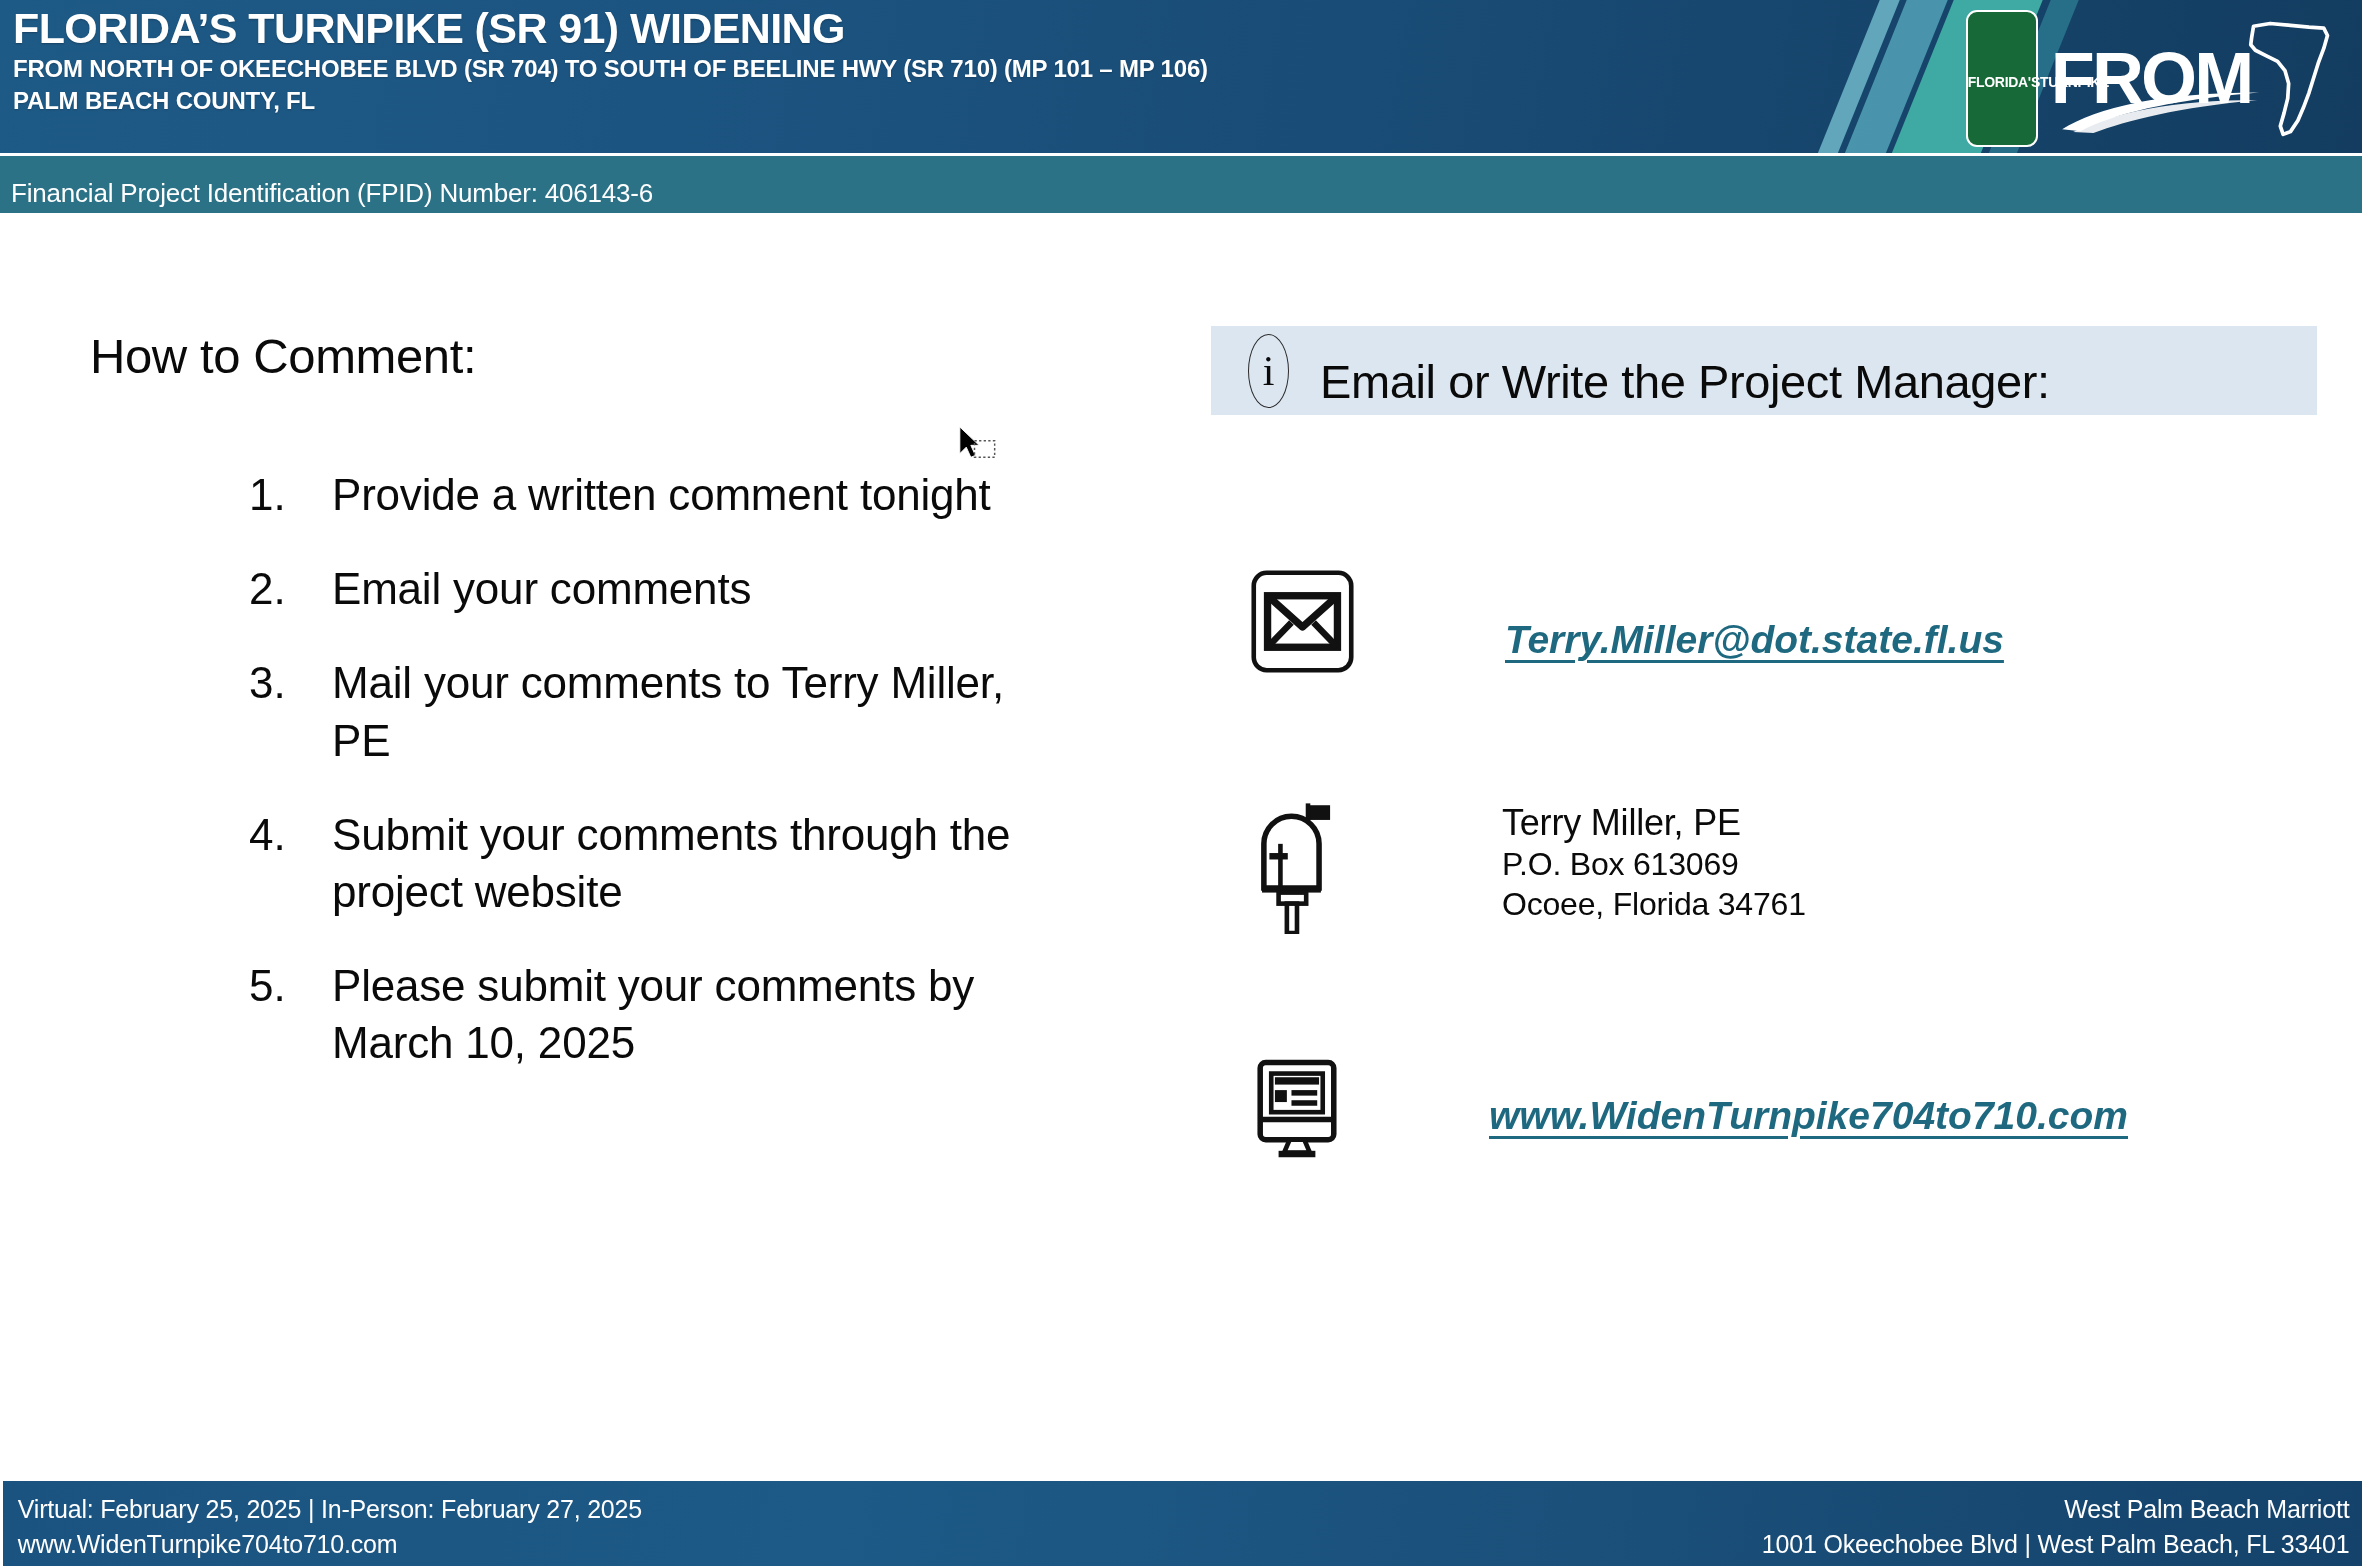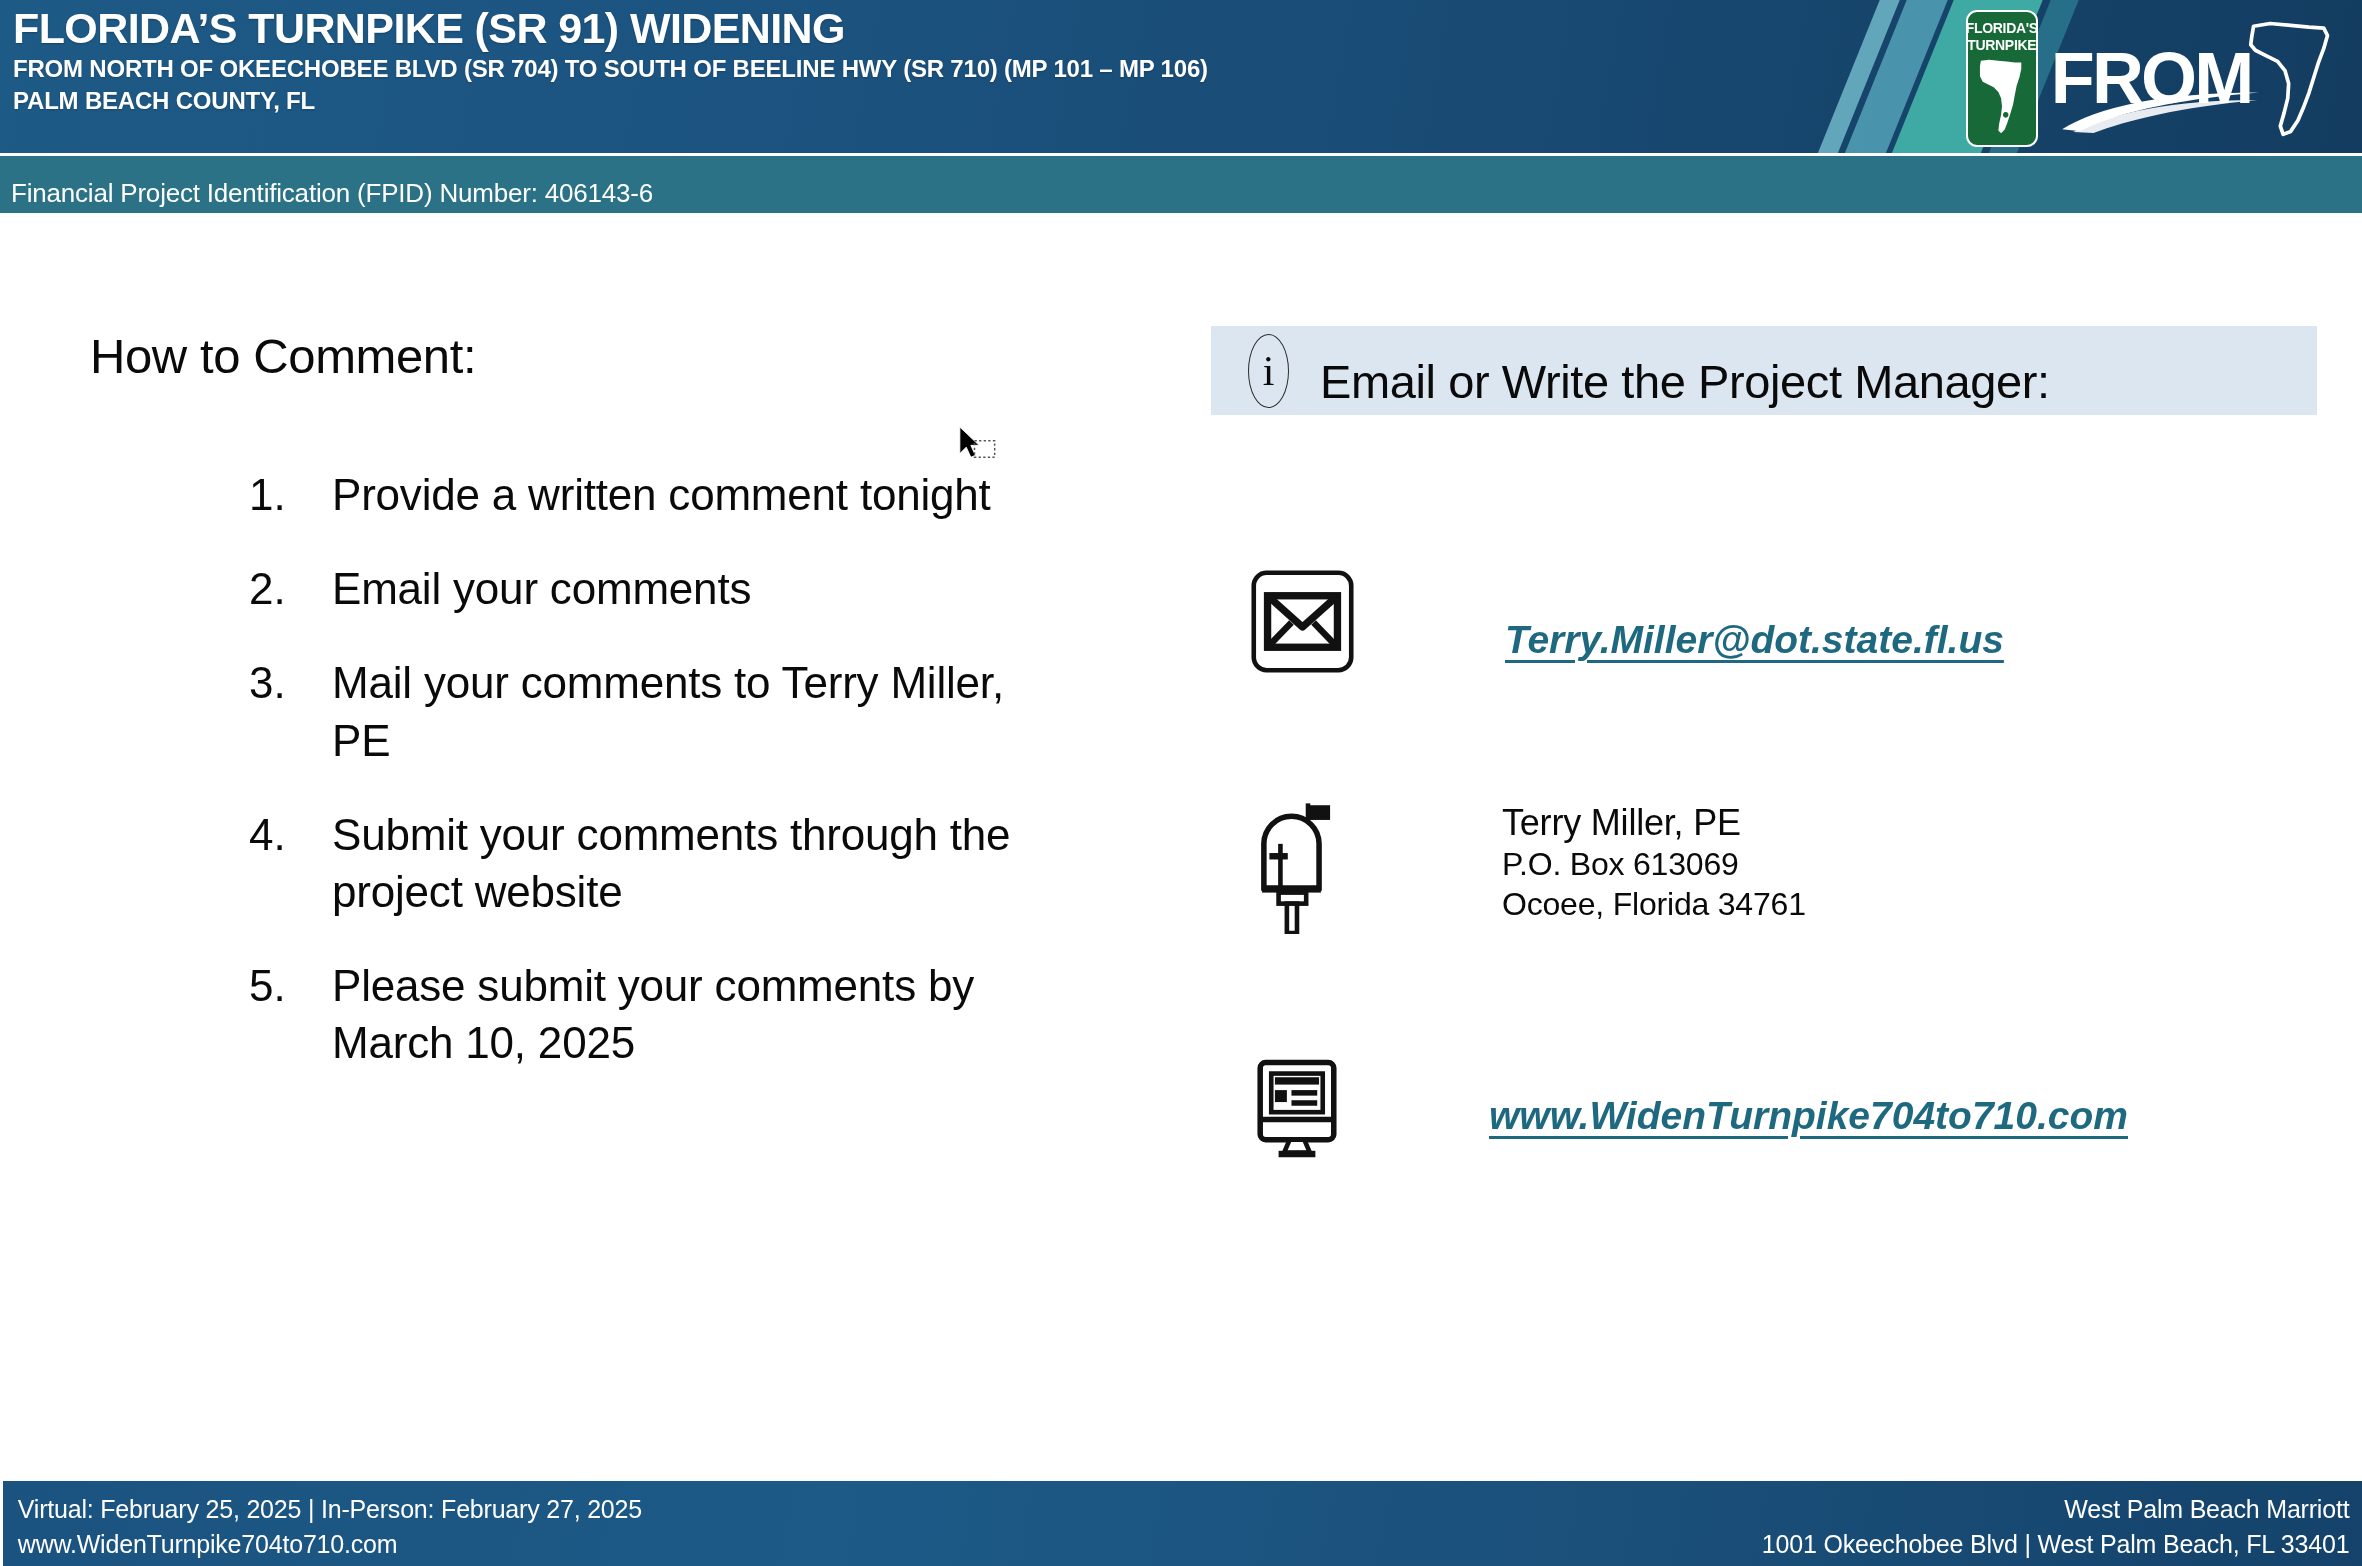--- a/index.html
+++ b/index.html
@@ -76,21 +76,21 @@
     align-items: center;
     gap: 13px;
   }
   .tpk-shield {
     width: 72px; height: 137px;
     background: #176937;
     border: 2.8px solid #ffffff;
     border-radius: 11px;
     box-sizing: border-box;
     display: flex;
-    flex-direction: column;
+    flex-direction: row;
     align-items: center;
     justify-content: flex-start;
     padding-top: 8.3px;
     position: relative;
   }
   .tpk-shield .l1, .tpk-shield .l2 {
     color: #ffffff;
     font-weight: bold;
     font-size: 14px;
     letter-spacing: -0.3px;

